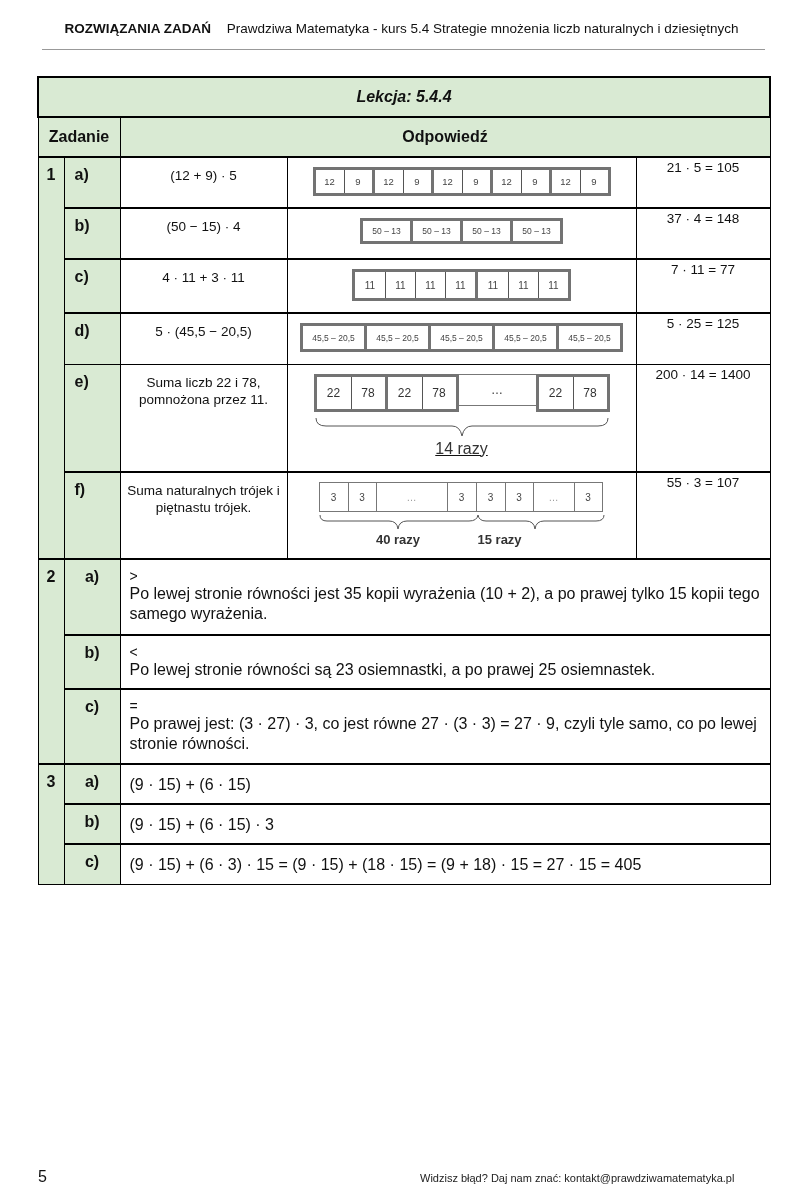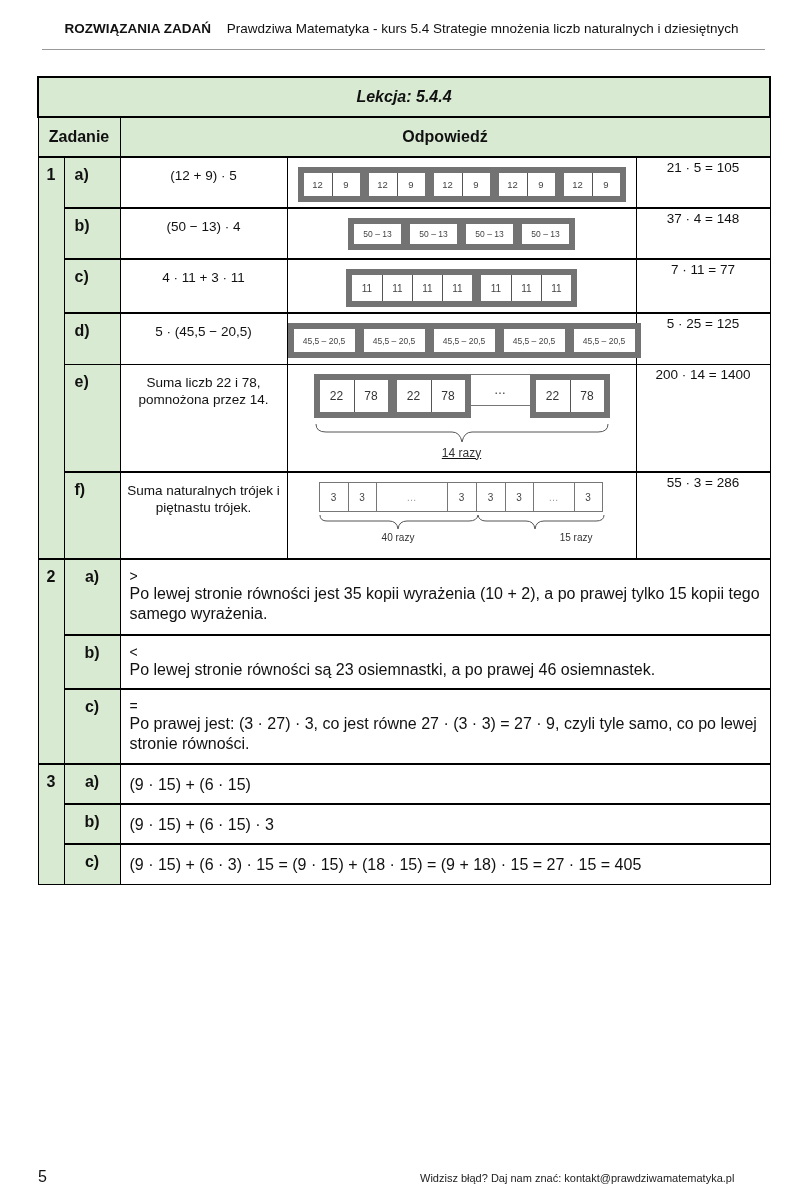--- a/index.html
+++ b/index.html
@@ -20,27 +20,27 @@
   .sub { font-weight: bold; font-size: 16px; padding: 8px 0 0 10px; }
   .sub.center { text-align: center; padding-left: 0; }
   .expr { font-size: 13.5px; text-align: center; padding-top: 9px; line-height: 17px; }
   .res { font-size: 13.5px; text-align: center; padding-top: 2px; }
   .diag { padding-top: 9px; text-align: center; }
   .answer { font-size: 16px; padding: 8px 8px 6px 9px; line-height: 20px; }
   .answer .sym { display: block; font-size: 14px; line-height: 16px; }
 
   
   .tape { display: inline-flex; align-items: stretch; }
-  .grp { display: flex; border: 6px solid #737373; margin-left: -3px; }
+  .grp { display: flex; border: 3px solid #737373; margin-left: -3px; }
   .grp:first-child { margin-left: 0; }
   .cell { border-left: 1px solid #555; display: flex; align-items: center; justify-content: center; color: #444; font-size: 9.5px; }
   .cell:first-child { border-left: none; }
   .thin-grp { display: flex; border: 1px solid #777; }
   .gap-cell { border-top: 1px solid #777; border-bottom: 1px solid #777; display: flex; align-items: center; justify-content: center; color: #888; font-size: 10px; }
-  .brace-label { font-size: 12px; color: #333; text-align: center; }
+  .brace-label { font-size: 16px; color: #333; text-align: center; }
 
   .page-number { position: absolute; top: 1168px; left: 38px; font-size: 16px; }
   .footer-note { position: absolute; top: 1172px; left: 420px; font-size: 11px; color: #222; }
 </style>
 </head>
 <body>
 
 <div class="page-header">
   <span class="h-bold">ROZWIĄZANIA ZADAŃ</span>
   <span>Prawdziwa Matematyka - kurs 5.4 Strategie mnożenia liczb naturalnych i dziesiętnych</span>
@@ -89,21 +89,21 @@
             <div class="grp">
               <div class="cell" style="width: 28px; height: 23px; font-size: 9.5px;">12</div>
               <div class="cell" style="width: 28px; height: 23px; font-size: 9.5px;">9</div>
             </div>
           </div>
     </td>
     <td class="res thick-top">21 · 5 = 105</td>
   </tr>
   <tr style="height:51px">
     <td class="green sub thick-top">b)</td>
-    <td class="expr thick-top">(50 − 13) · 4</td>
+    <td class="expr thick-top">(50 − 15) · 4</td>
     <td class="diag thick-top">
       <div class="tape" id="d1b">
             <div class="grp">
               <div class="cell" style="width: 47px; height: 20px; font-size: 8.5px;">50 – 13</div>
             </div>
             <div class="grp">
               <div class="cell" style="width: 47px; height: 20px; font-size: 8.5px;">50 – 13</div>
             </div>
             <div class="grp">
               <div class="cell" style="width: 47px; height: 20px; font-size: 8.5px;">50 – 13</div>
@@ -154,21 +154,21 @@
             </div>
             <div class="grp">
               <div class="cell" style="width: 61px; height: 23px; font-size: 8.5px;">45,5 – 20,5</div>
             </div>
           </div>
     </td>
     <td class="res thick-top">5 · 25 = 125</td>
   </tr>
   <tr style="height:108px">
     <td class="green sub">e)</td>
-    <td class="expr">Suma liczb 22 i 78, pomnożona przez 14.</td>
+    <td class="expr">Suma liczb 22 i 78, pomnożona przez 11.</td>
     <td class="diag">
       <div style="display:inline-block; width:296px;text-decoration:underline;">
         <div class="tape" id="d1e" style="width:296px;">
               <div class="grp">
                 <div class="cell" style="width: 34px; height: 32px; font-size: 12px; color: rgb(51, 51, 51);">22</div>
                 <div class="cell" style="width: 34px; height: 32px; font-size: 12px; color: rgb(51, 51, 51);">78</div>
               </div>
               <div class="grp">
                 <div class="cell" style="width: 34px; height: 32px; font-size: 12px; color: rgb(51, 51, 51);">22</div>
                 <div class="cell" style="width: 34px; height: 32px; font-size: 12px; color: rgb(51, 51, 51);">78</div>
@@ -201,42 +201,42 @@
                 <div class="cell" style="width: 29px; height: 28px; font-size: 10px; border-left: 1px solid rgb(119, 119, 119);">3</div>
                 <div class="cell" style="width: 28px; height: 28px; font-size: 10px; border-left: 1px solid rgb(119, 119, 119);">3</div>
                 <div class="cell" style="width: 41px; height: 28px; font-size: 10px; border-left: 1px solid rgb(119, 119, 119); color: rgb(153, 153, 153);">…</div>
                 <div class="cell" style="width: 28px; height: 28px; font-size: 10px; border-left: 1px solid rgb(119, 119, 119);">3</div>
               </div>
             </div>
         <svg width="286" height="18" viewBox="0 0 286 18" style="display:block;margin-top:2px">
           <path d="M1 1 Q1 7 8 7 L70 7 Q78 7 79 15 Q80 7 88 7 L150 7 Q158 7 159 1" fill="none" stroke="#555" stroke-width="1"></path>
           <path d="M159 1 Q160 7 167 7 L207 7 Q215 7 216 15 Q217 7 225 7 L277 7 Q285 7 285 1" fill="none" stroke="#555" stroke-width="1"></path>
         </svg>
-        <div style="display:flex; font-size:10px; color:#333;">
+        <div style="display:flex; font-size:13px; color:#333;font-weight:bold;">
           <span style="width:159px;text-align:center">40 razy</span>
-          <span style="width:115px;text-align:right">15 razy</span>
+          <span style="width:115px;text-align:left">15 razy</span>
         </div>
       </div>
     </td>
-    <td class="res thick-top">55 · 3 = 286</td>
+    <td class="res thick-top">55 · 3 = 107</td>
   </tr>
 
   <tr style="height:76px">
     <td rowspan="3" class="green num thick-top">2</td>
     <td class="green sub center thick-top">a)</td>
     <td colspan="3" class="answer thick-top">
       <span class="sym">&gt;</span>
       <span>Po lewej stronie równości jest 35 kopii wyrażenia (10 + 2), a po prawej tylko 15 kopii tego samego wyrażenia.</span>
     </td>
   </tr>
   <tr style="height:54px">
     <td class="green sub center thick-top">b)</td>
     <td colspan="3" class="answer thick-top">
       <span class="sym">&lt;</span>
-      <span>Po lewej stronie równości są 23 osiemnastki, a po prawej 46 osiemnastek.</span>
+      <span>Po lewej stronie równości są 23 osiemnastki, a po prawej 25 osiemnastek.</span>
     </td>
   </tr>
   <tr style="height:75px">
     <td class="green sub center thick-top">c)</td>
     <td colspan="3" class="answer thick-top">
       <span class="sym">=</span>
       <span>Po prawej jest: (3 · 27) · 3, co jest równe 27 · (3 · 3) = 27 · 9, czyli tyle samo, co po lewej stronie równości.</span>
     </td>
   </tr>
 

